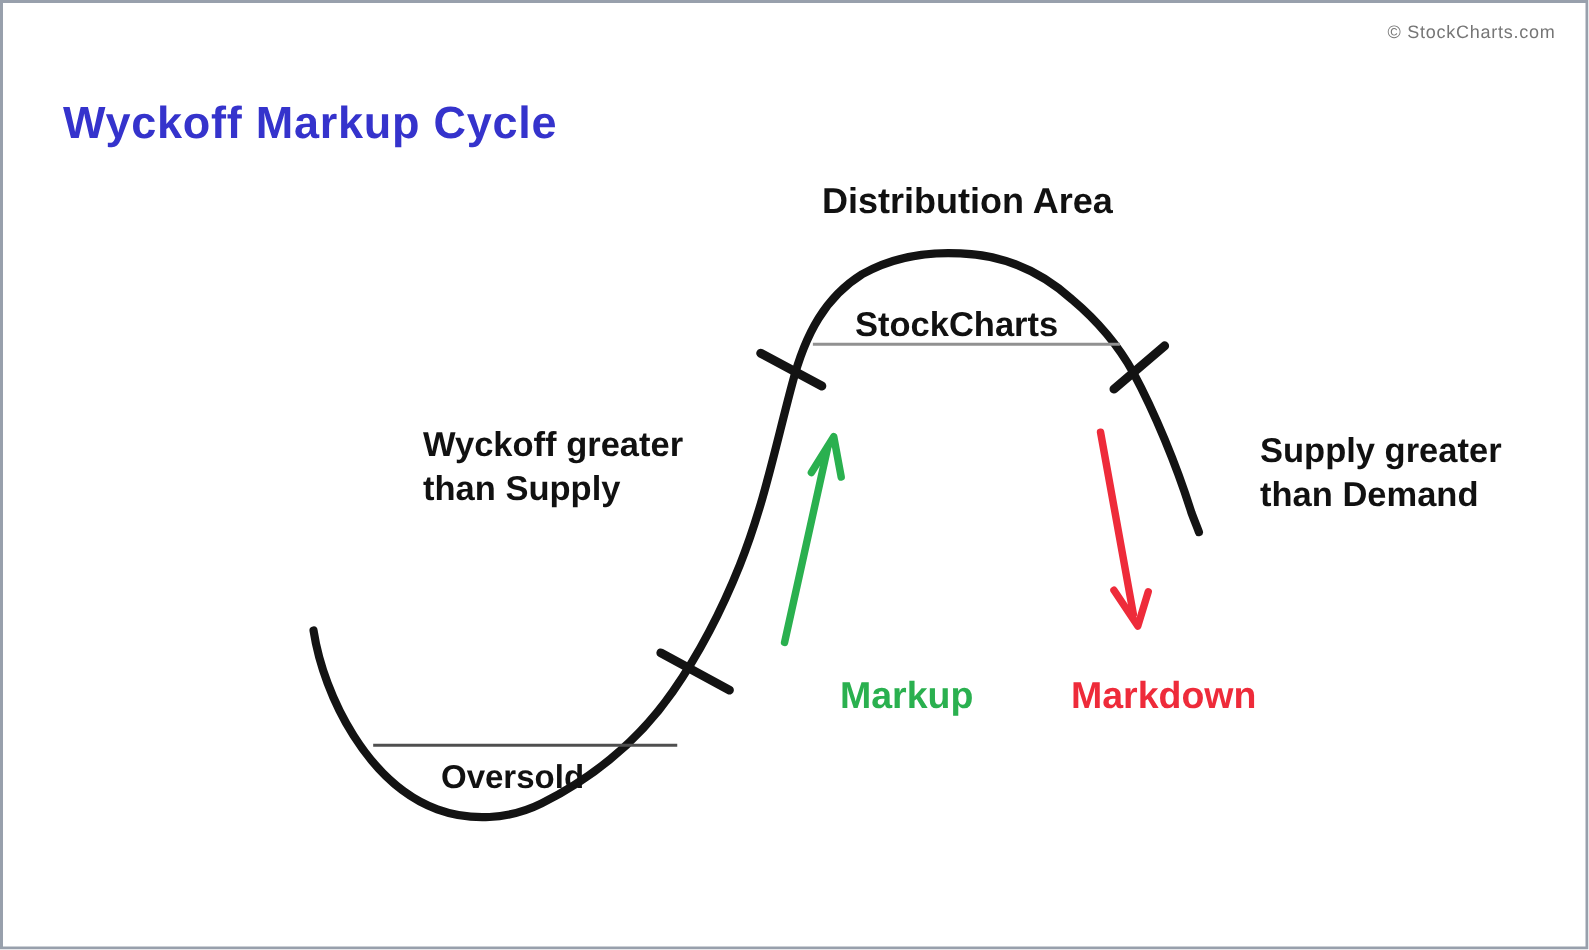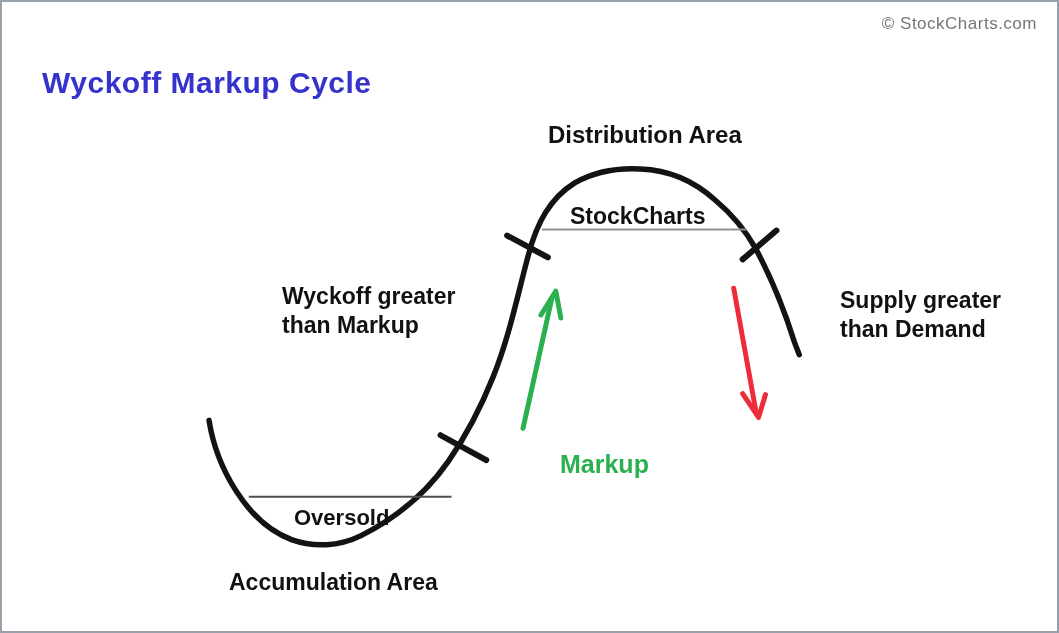--- a/index.html
+++ b/index.html
@@ -9,21 +9,21 @@
     height: 633px;
     box-sizing: border-box;
     border: 2px solid var(--border_gray, #98a0ac);
     background: #ffffff;
     font-family: "Liberation Sans", sans-serif;
     overflow: hidden;
   }
   .layer { position: absolute; left: 0; top: 0; width: 100%; height: 100%; }
   .lbl { position: absolute; font-weight: bold; color: var(--label_black, #111); white-space: nowrap; }
   .page-title { left: 40px; top: 64px; font-size: 30px; color: var(--title_blue, #3533cc); letter-spacing: 0.5px; }
-  .credit { right: 20px; top: 12px; font-size: 17px; font-weight: normal; color: var(--credit_gray, #767676); letter-spacing: 0.5px; text-align: center; }
+  .credit { right: 20px; top: 12px; font-size: 12px; font-weight: normal; color: var(--credit_gray, #767676); letter-spacing: 0.5px; text-align: center; }
   .distribution { left: 546px; top: 119px; font-size: 24px; text-align: right; }
   .overbought { left: 568px; top: 201px; font-size: 23px; }
   .demand { left: 280px; top: 280px; font-size: 23px; line-height: 29px; }
   .supply { left: 838px; top: 284px; font-size: 23px; line-height: 29px; }
   .demand span, .supply span { display: block; }
   .markup { left: 518px; top: 448px; font-size: 25px; color: var(--markup_green, #2ab04f); margin-left: 40px; }
   .markdown { left: 712px; top: 448px; font-size: 25px; color: var(--markdown_red, #ee2b3a); }
   .oversold { left: 292px; top: 503px; font-size: 22px; }
   .accumulation { left: 227px; top: 567px; font-size: 23px; }
 
@@ -73,25 +73,25 @@
   </svg>
 
   <div class="lbl page-title">Wyckoff Markup Cycle</div>
   <div class="lbl credit">© StockCharts.com</div>
 
   <div class="lbl distribution">Distribution Area</div>
   <div class="lbl overbought">StockCharts</div>
 
   <div class="lbl demand">
     <span>Wyckoff greater</span>
-    <span>than Markup</span>
+    <span>than Supply</span>
   </div>
 
   <div class="lbl supply">
     <span>Supply greater</span>
     <span>than Demand</span>
   </div>
 
   <div class="lbl markup">Markup</div>
+  <div class="lbl markdown">Markdown</div>
   <div class="lbl oversold">Oversold</div>
-  <div class="lbl accumulation">Accumulation Area</div>
 
 </div>
 
 </body></html>

